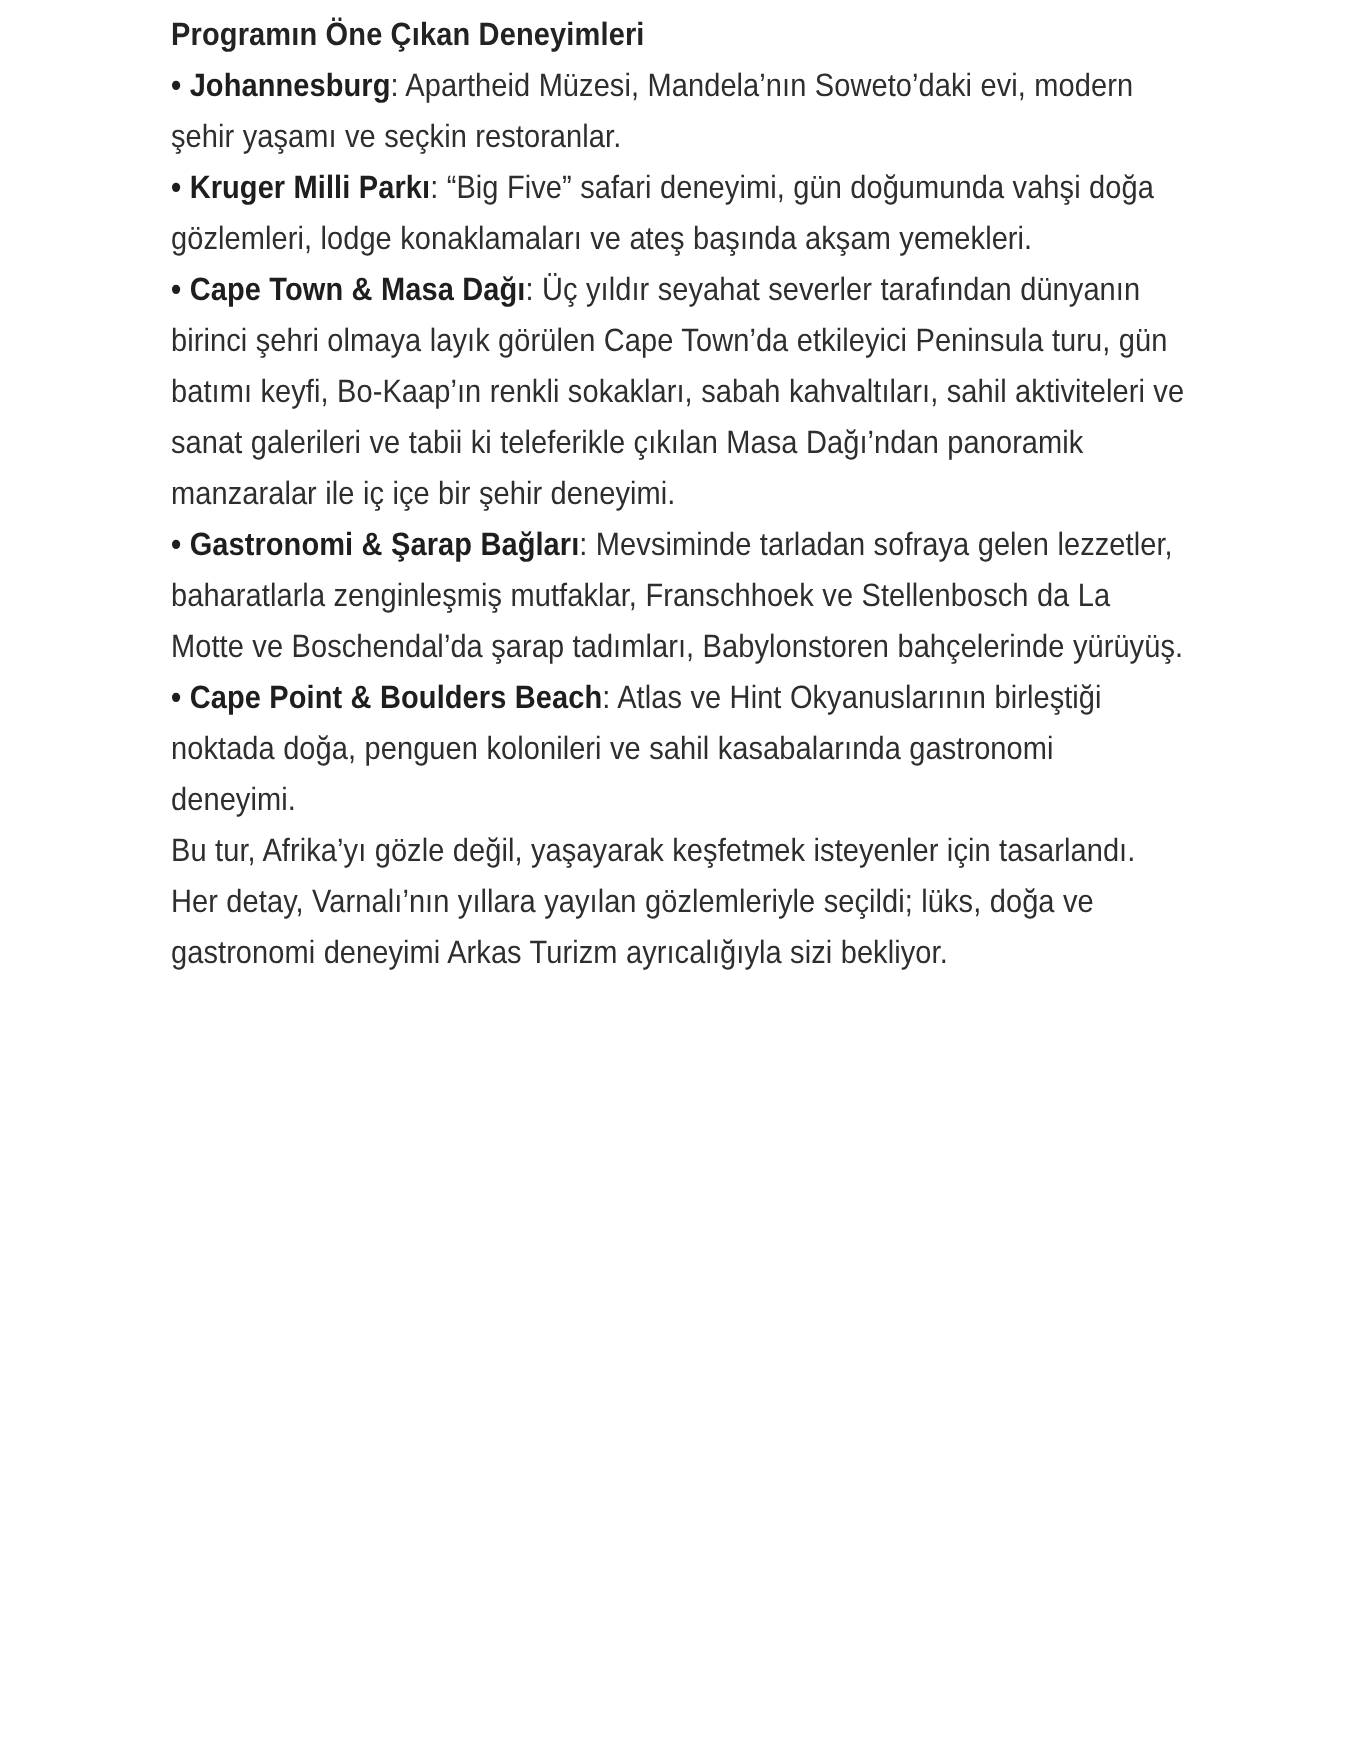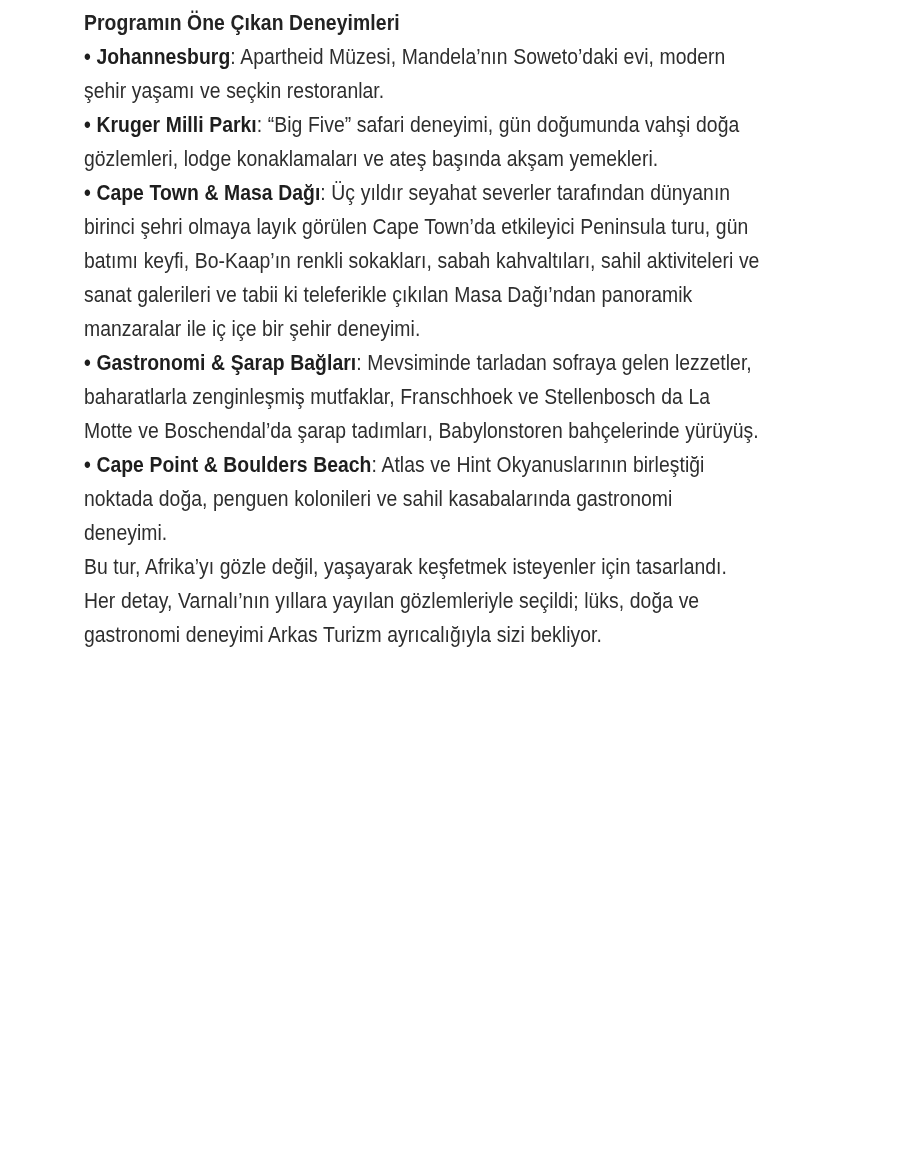--- a/index.html
+++ b/index.html
@@ -16,21 +16,21 @@
     font-family: "Liberation Sans", "DejaVu Sans", sans-serif;
     color: #2e2e2e;
     -webkit-font-smoothing: antialiased;
   }
 
   .page {
     box-sizing: border-box;
     width: 900px;
     height: 1165px;
     background: #ffffff;
-    padding: 6px 110px 0 84px;
+    padding: 6px 110px 0 114px;
   }
 
   
   .doc {
     width: 752px;            
     transform: scaleX(0.90);
     transform-origin: left top;
   }
 
   .heading {

